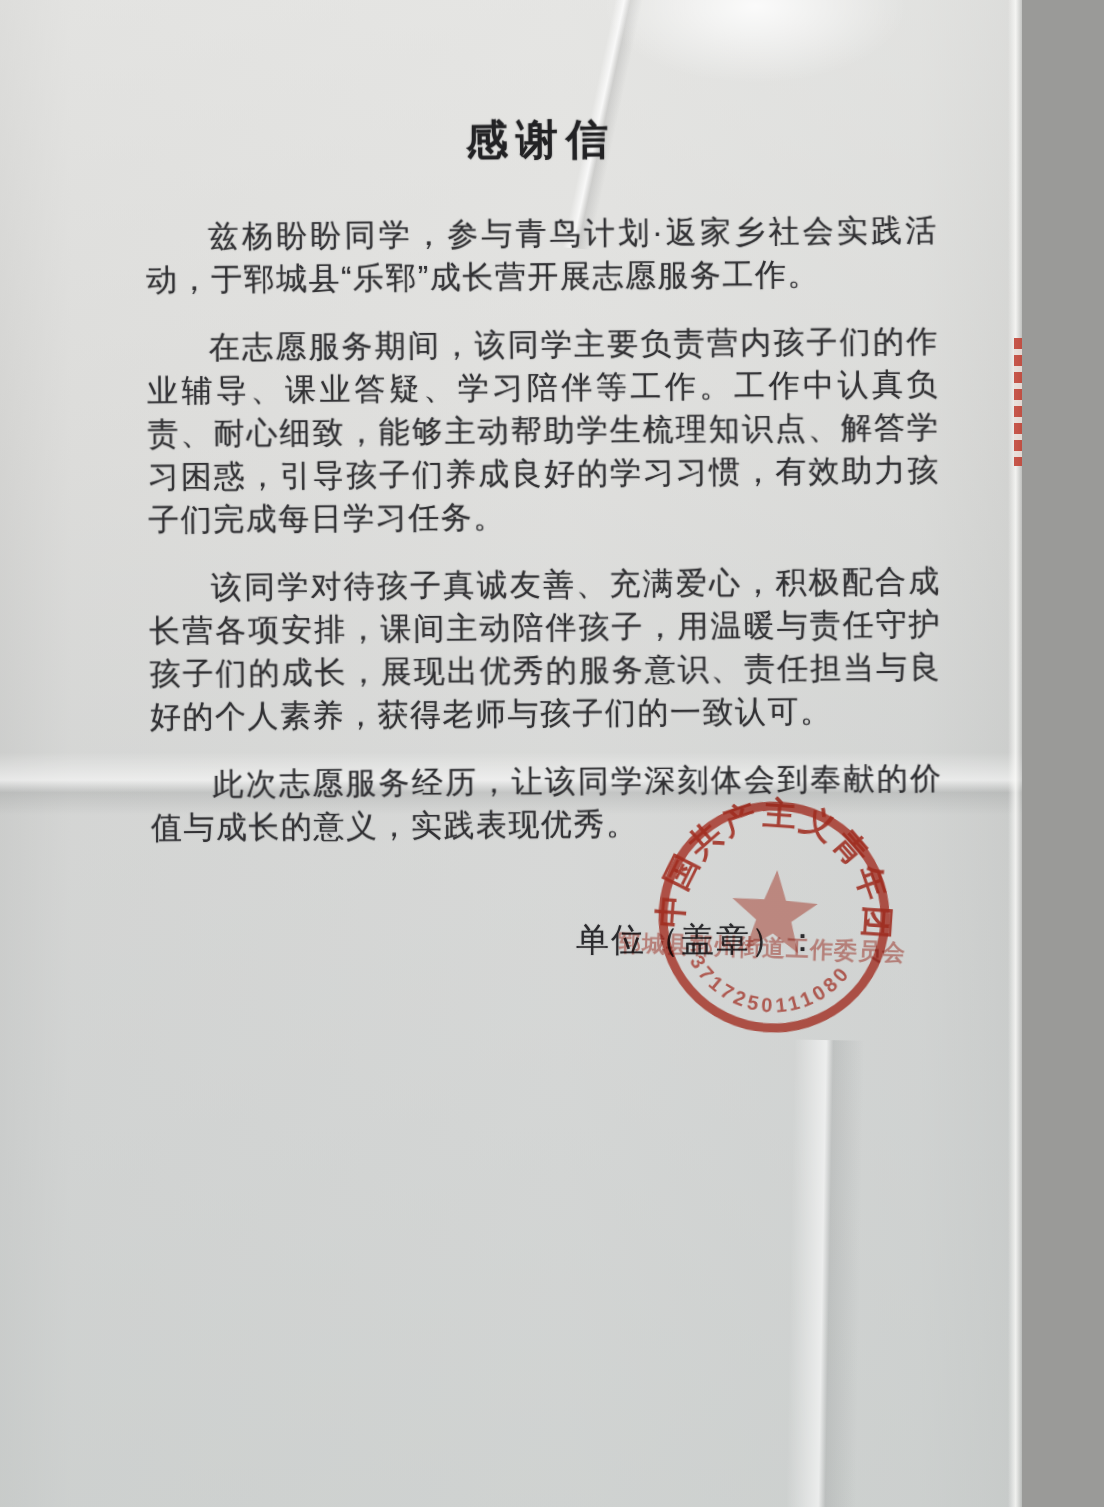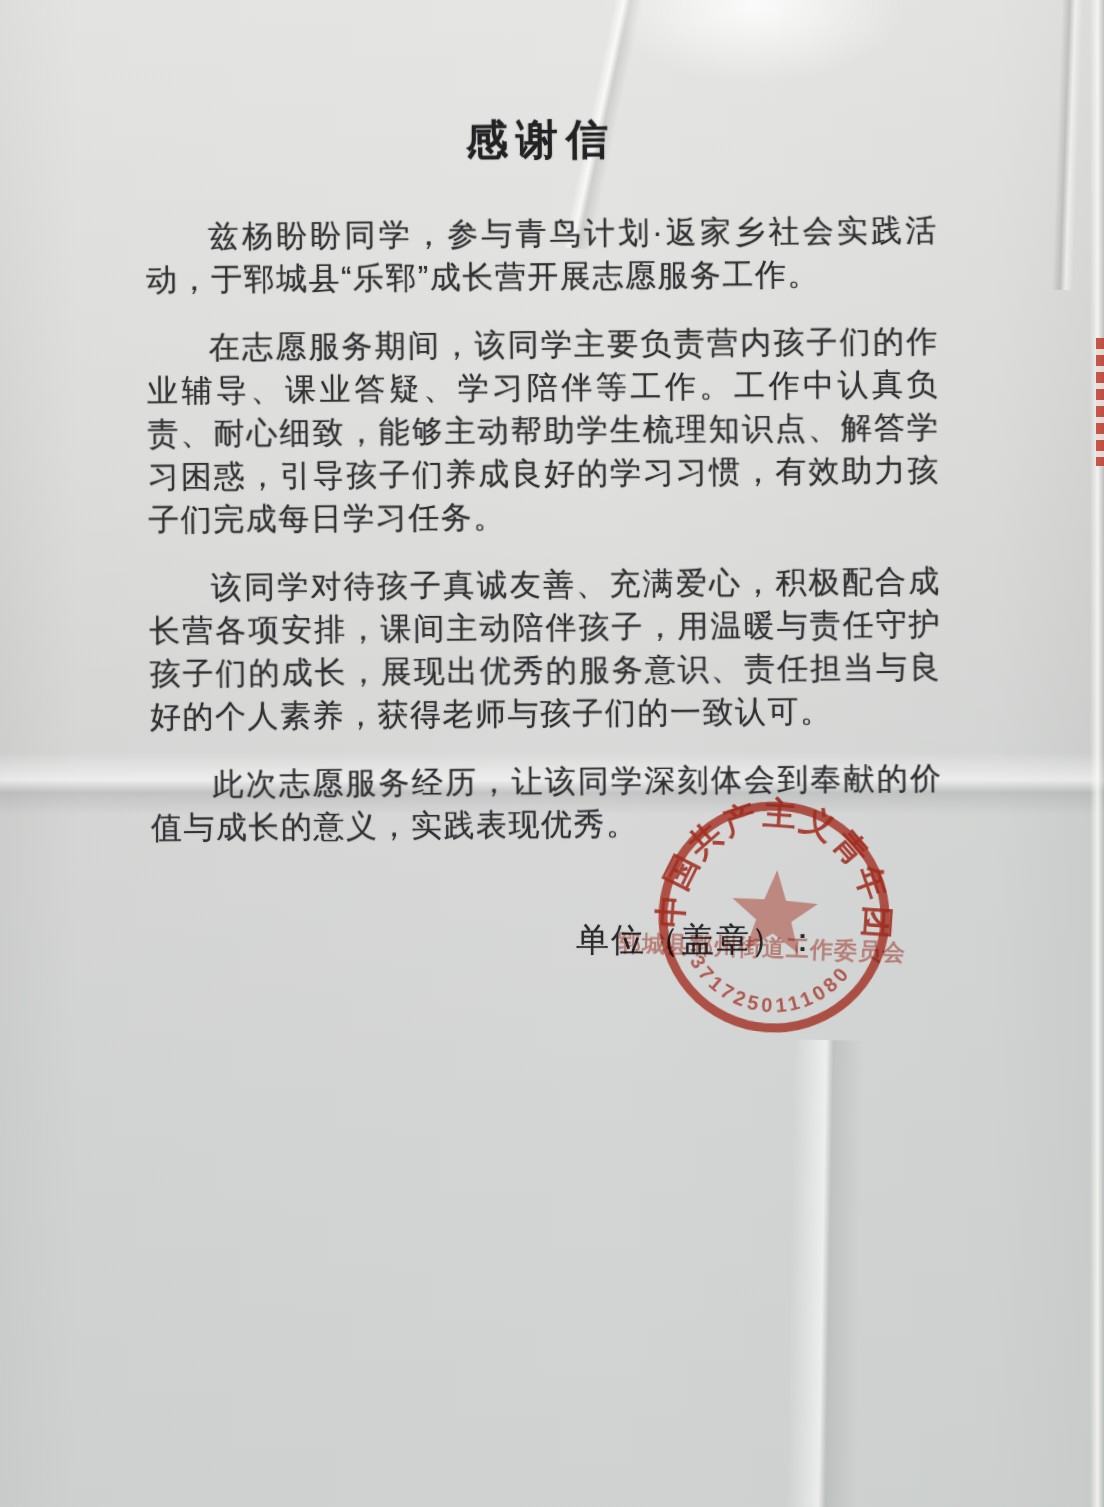--- a/index.html
+++ b/index.html
@@ -1,18 +1,18 @@
 <!DOCTYPE html>
 <html><head>
 <meta charset="utf-8">
 <style>
   html,body{margin:0;padding:0;background:#9a9a98;}
   .page{
     position:relative;
-    width:1104px;height:1507px;
+    width:1022px;height:1507px;
     overflow:hidden;
     font-family:"Liberation Sans","DejaVu Sans",sans-serif;
     background:
       linear-gradient(90deg, #cbcbc9 0%, #d8d8d6 7%, #dddddb 55%, #d5d6d4 90%, #c8c9c7 100%);
   }
   
   .paper-tone{
     position:absolute;inset:0;
     background:linear-gradient(180deg,
       rgba(236,236,234,0.55) 0%,

